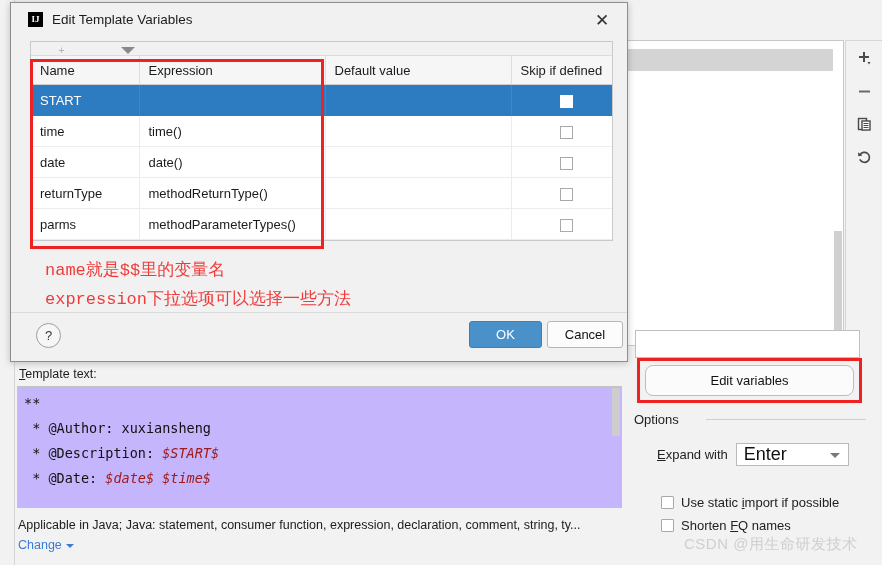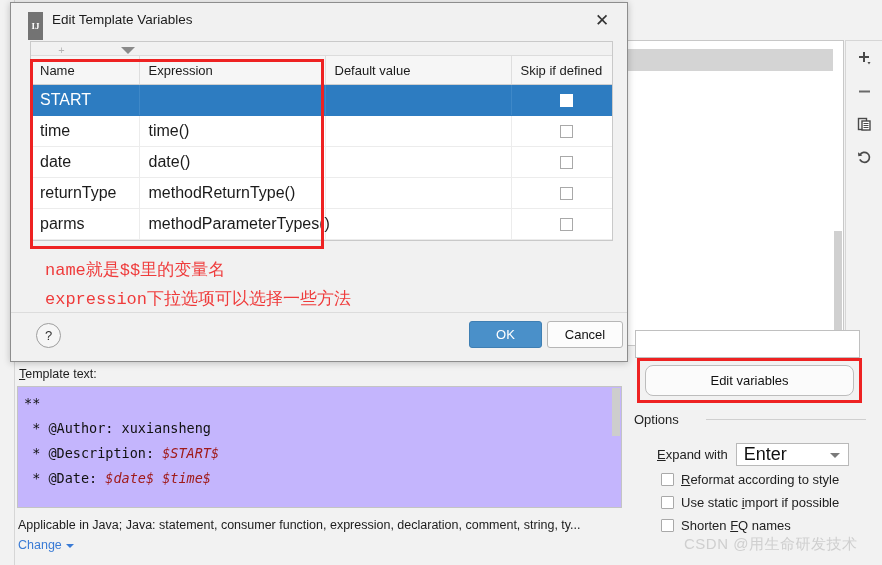--- a/index.html
+++ b/index.html
@@ -81,42 +81,42 @@
   #change-link{position:absolute;left:18px;top:538px;font-size:12.5px;color:#3a7bd5;display:flex;align-items:center;gap:4px;}
   #change-caret{width:0;height:0;border-left:4px solid transparent;border-right:4px solid transparent;border-top:4px solid #3a7bd5;margin-top:2px;}
 
   
   #dialog{
     position:absolute;left:10px;top:2px;width:618px;height:360px;
     background:#f1f1f1;border:1px solid #8d8d8d;box-sizing:border-box;
     box-shadow:0 1px 7px rgba(0,0,0,.22);
   }
   #dlg-title-bar{position:absolute;left:0;top:0;width:100%;height:34px;background:#f1f1f1;}
-  #dlg-icon{position:absolute;left:17px;top:9px;width:15px;height:28px;background:#737373;display:flex;align-items:center;justify-content:center;}
+  #dlg-icon{position:absolute;left:17px;top:9px;width:15px;height:15px;background:#000000;display:flex;align-items:center;justify-content:center;}
   #dlg-icon span{color:#fff;font-size:9px;font-weight:bold;font-family:"Liberation Serif",serif;line-height:1;}
   #dlg-title{position:absolute;left:41px;top:9px;font-size:13.5px;color:#1b1b1b;}
   #dlg-close{position:absolute;right:14px;top:7px;width:22px;height:20px;display:flex;align-items:center;justify-content:center;color:#333;font-size:17px;line-height:1;font-family:"DejaVu Sans",sans-serif;}
 
   
   #table-card{
     position:absolute;left:19px;top:38px;width:583px;height:200px;
     background:#ffffff;border:1px solid #c9c9c9;box-sizing:border-box;overflow:hidden;
   }
   #mini-toolbar{position:absolute;left:0;top:0;width:100%;height:13px;background:#f1f1f1;border-bottom:1px solid #dcdcdc;}
   #mini-plus{position:absolute;left:26px;top:4px;width:9px;height:9px;color:#b4b4b4;font-size:11px;line-height:9px;text-align:center;}
   #mini-caret{position:absolute;left:90px;top:5px;width:0;height:0;border-left:7px solid transparent;border-right:7px solid transparent;border-top:7px solid #8a8a8a;}
 
   table.vars{position:absolute;left:0;top:14px;width:100%;border-collapse:collapse;table-layout:fixed;}
   table.vars th{
     height:26px;background:#f6f6f6;border-bottom:1px solid #cfcfcf;border-right:1px solid #dedede;
     font-weight:normal;font-size:13px;color:#1b1b1b;text-align:left;padding-left:9px;margin-left:36px;
   }
   table.vars td{
     height:28px;border-bottom:1px solid #ececec;border-right:1px solid #ececec;
-    font-size:16px;color:#1b1b1b;padding-left:9px;vertical-align:middle;
+    font-size:13px;color:#1b1b1b;padding-left:9px;vertical-align:middle;
   }
   tr.sel td{background:#2d7cc1;color:#ffffff;border-bottom:1px solid #2d7cc1;border-right:1px solid #3e88c8;}
   td.ckcell{text-align:center;padding-left:0;}
   .tcbx{display:inline-block;width:13px;height:13px;border:1px solid #a9a9a9;background:#fff;box-sizing:border-box;vertical-align:middle;}
   tr.sel .tcbx{border:1px solid #ffffff;}
 
   
   #table-redbox{position:absolute;left:19px;top:56px;width:294px;height:190px;border:3px solid #ee2222;box-sizing:border-box;pointer-events:none;}
 
   
@@ -179,24 +179,20 @@
   <div id="options-rule"></div>
 
   <div id="expand-row">
     <div id="expand-label"><u>E</u>xpand with</div>
     <div id="expand-select">
       <span>Enter</span>
       <span id="expand-caret"></span>
     </div>
   </div>
 
-  <div class="opt-check" id="opt0">
-    <span class="cbx"></span>
-    <span><u>R</u>eformat according to style</span>
-  </div>
   <div class="opt-check" id="opt1">
     <span class="cbx"></span>
     <span>Use static <u>i</u>mport if possible</span>
   </div>
   <div class="opt-check" id="opt2">
     <span class="cbx"></span>
     <span>Shorten <u>F</u>Q names</span>
   </div>
 
   <div id="watermark">CSDN @用生命研发技术</div>

